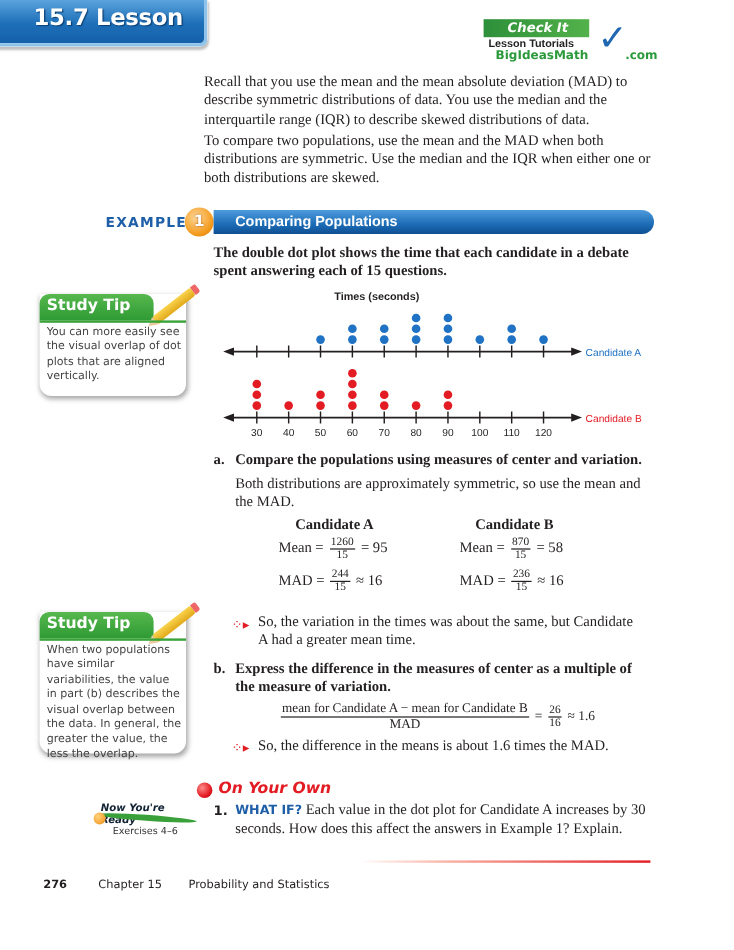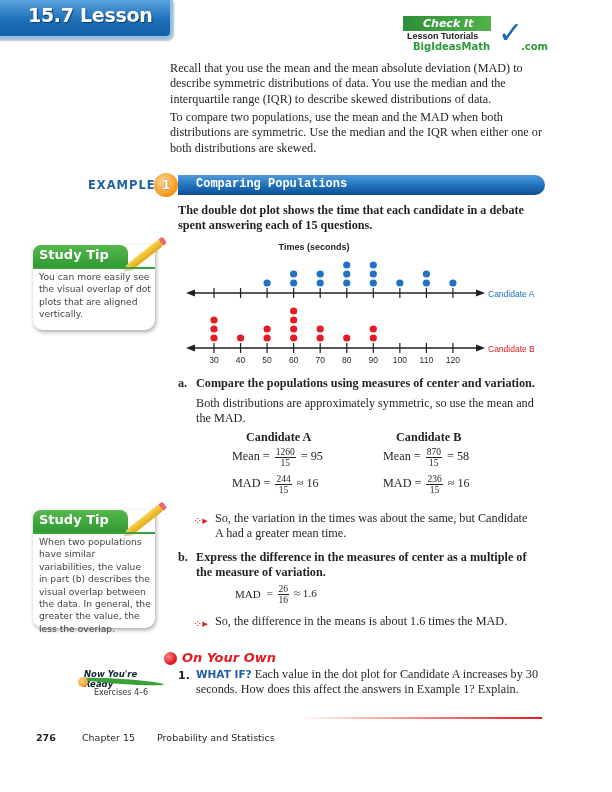--- a/index.html
+++ b/index.html
@@ -15,21 +15,21 @@
   .cio-mid { position:absolute; left:4px; top:15px; font-family:"Liberation Sans",sans-serif; font-weight:bold; font-size:9px; color:#222; }
   .cio-bot { position:absolute; left:10px; top:25px; font-family:"DejaVu Sans",sans-serif; font-weight:bold; font-size:10px; color:#2b9a3a; }
   .cio-check { position:absolute; left:95px; top:2px; font-size:30px; color:#1f67b1; font-family:"DejaVu Sans",sans-serif; line-height:30px; }
   .cio-com { position:absolute; left:118px; top:25px; font-family:"DejaVu Sans",sans-serif; font-weight:bold; font-size:10px; color:#2b9a3a; }
 
   .para { font-size:12.2px; line-height:15.4px; }
 
   #example-label { left:88px; top:178px; font-family:"DejaVu Sans",sans-serif; font-weight:bold; font-size:11.5px; letter-spacing:1px; color:#1f5fa8; }
   #example-num { left:154px; top:173px; width:24px; height:24px; border-radius:12px; background:radial-gradient(circle at 40% 35%,#ffd89a,#f39a1b 65%,#d97a0a); color:#fff; font-family:"DejaVu Sans",sans-serif; font-weight:bold; font-size:13px; text-align:center; line-height:24px; text-shadow:0 0 2px #a35400; }
   #example-bar { left:178px; top:175px; width:367px; height:20px; border-radius:0 10px 10px 0; background:linear-gradient(#4e9bdc,#1c6cb6 60%,#0f4f92); }
-  #example-bar span { position:absolute; left:18px; top:2px; color:#fff; font-family:Liberation Mono, monospace; font-weight:bold; font-size:12px; }
+  #example-bar span { position:absolute; left:18px; top:2px; color:#fff; font-family:Liberation Sans, sans-serif; font-weight:bold; font-size:12px; }
 
   .tip { width:122px; background:#fff; border-radius:0 0 10px 10px; box-shadow:1px 2px 4px rgba(0,0,0,.35); }
   .tip-head { position:absolute; left:0; top:0; width:95px; height:22px; border-radius:8px 8px 0 0; background:linear-gradient(#56b84d,#2f9a34); }
   .tip-head span { position:absolute; left:6px; top:2px; color:#fff; font-family:"DejaVu Sans",sans-serif; font-weight:bold; font-size:13px; }
   .tip-line { position:absolute; left:0; top:22px; width:122px; height:2px; background:#3aa33a; }
   .tip-body { position:absolute; left:6px; top:26px; width:112px; font-family:"DejaVu Sans",sans-serif; font-size:9.2px; line-height:12.4px; color:#444; }
   .pencil { position:absolute; width:40px; height:8px; background:linear-gradient(#f9d34d,#e2a91a); transform:rotate(-38deg); border-radius:2px; }
   .pencil:before { content:""; position:absolute; left:-7px; top:0; border-right:7px solid #e9c9a0; border-top:4px solid transparent; border-bottom:4px solid transparent; }
   .pencil:after { content:""; position:absolute; right:-5px; top:0; width:5px; height:8px; background:#e66; border-radius:0 2px 2px 0; }
 
@@ -191,21 +191,21 @@
     </div>
   <div class="pencil" style="left:92px; top:6px;"></div>
   <div class="tip-line"></div>
   <div class="tip-body">When two populations have similar variabilities, the value in part (b) describes the visual overlap between the data. In general, the greater the value, the less the overlap.</div>
 </div>
 
 <div class="abs q-bold" style="left:178px; top:550px;">b.</div>
 <div class="abs q-bold" style="left:196px; top:550px; width:340px;">Express the difference in the measures of center as a multiple of the measure of variation.</div>
 
 <div class="abs" style="left:232px; top:584px; font-size:11.2px;">
-  <span class="fr" style="font-size:11px; line-height:13px;"><span class="d">MAD</span></span>
+  <span class="fr" style="font-size:11px; line-height:13px;"><span class="n">mean for Candidate A − mean for Candidate B</span><span class="d">MAD</span></span>
   <span>=</span>
   <span class="fr"><span class="n">26</span><span class="d">16</span></span>
   <span>≈ 1.6</span>
 </div>
 
 <div class="abs arrow-icon" style="left:193px; top:617px;">⁘▸</div>
 <div class="abs para" style="left:215px; top:614px; width:330px;">So, the difference in the means is about 1.6 times the MAD.</div>
 
 <div id="oyo-dot" class="abs"></div>
 <div id="oyo-title" class="abs">On Your Own</div>

